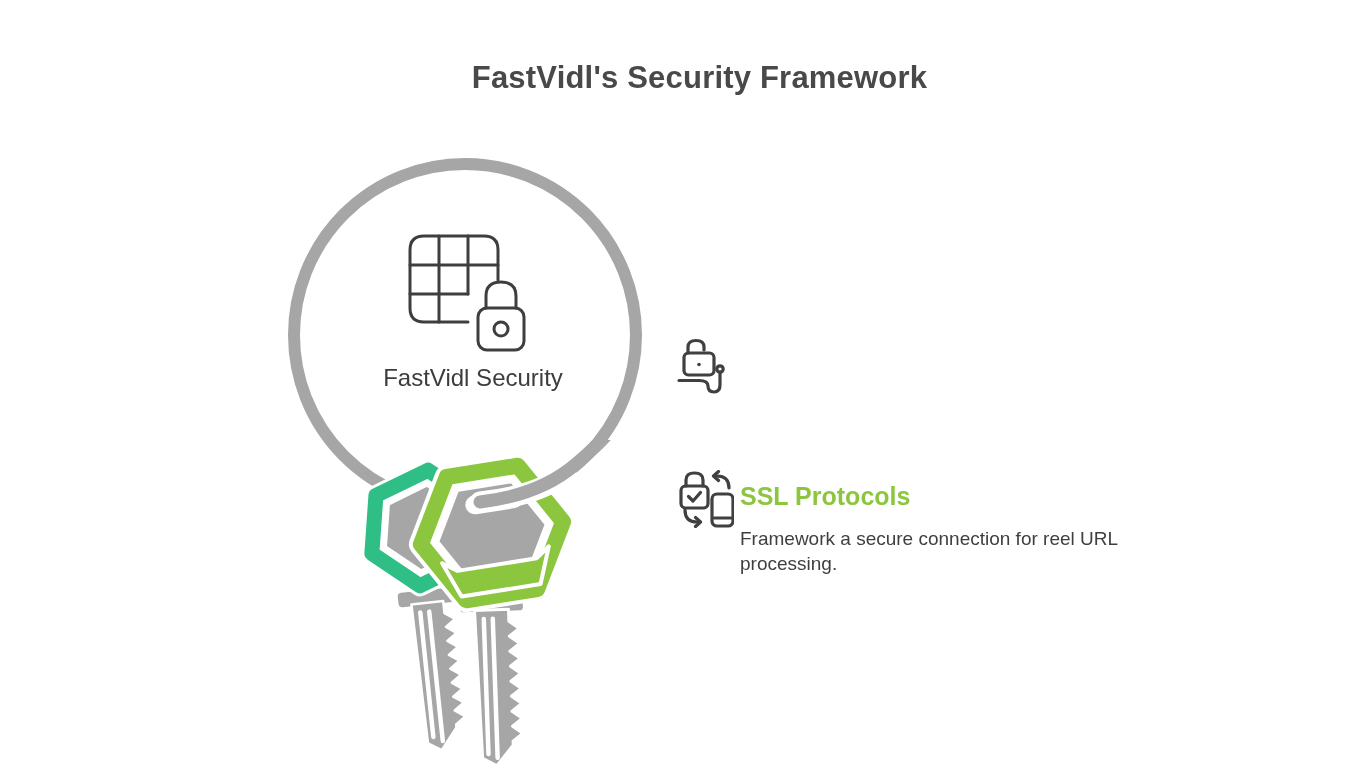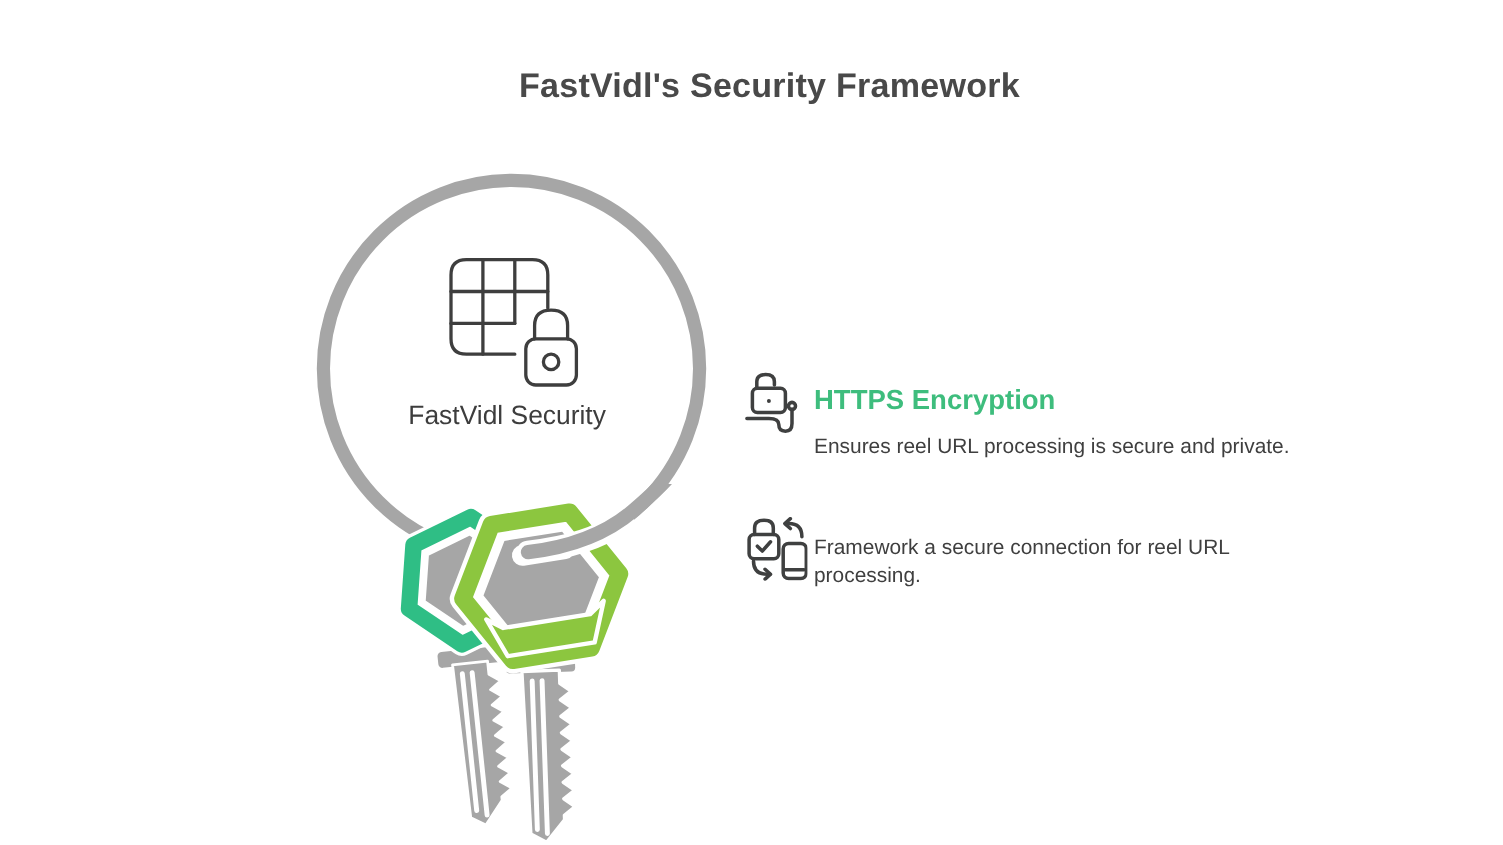--- a/index.html
+++ b/index.html
@@ -39,21 +39,21 @@
 
   .hub-icon {
     position: absolute;
     left: 398px;
     top: 224px;
     z-index: 2;
   }
 
   .hub-label {
     position: absolute;
-    left: 284px;
+    left: 296px;
     top: 364px;
     width: 354px;
     text-align: center;
     font-size: 24px;
     color: #3d3d3d;
     z-index: 2;
   }
 
   .keys-graphic {
     position: absolute;
@@ -153,38 +153,35 @@
   <div class="feature feature-1 feature--green">
     <div class="feature-icon-col">
       <svg width="56" height="58" viewBox="0 0 56 58" fill="none" stroke="#3f4040" stroke-width="3.2" stroke-linecap="round" stroke-linejoin="round">
         <path d="M16,15 V9 Q16,2.5 24,2.5 Q32,2.5 32,9 V12"></path>
         <rect x="12" y="15" width="30" height="22" rx="4.5"></rect>
         <circle cx="27" cy="26.5" r="1.8" fill="#3f4040" stroke="none"></circle>
         <path d="M7,42.5 H27 Q36,42.5 36,48 Q36,54 42,54 Q48,54 48,47 V34"></path>
         <circle cx="48" cy="31" r="3.2"></circle>
       </svg>
     </div>
-    <div class="feature-text">
-      <h2 class="feature-title">HTTPS Encryption</h2>
-      <p class="feature-desc">Ensures reel URL processing is secure and private.</p>
-    </div>
   </div>
 
   <div class="feature feature-2 feature--lime">
     <div class="feature-icon-col">
       <svg width="62" height="58" viewBox="0 0 62 58" fill="none" stroke="#3f4040" stroke-width="3.2" stroke-linecap="round" stroke-linejoin="round">
         <path d="M14,16 V10 Q14,3 22.5,3 Q31,3 31,10 V16"></path>
         <rect x="9" y="16" width="27" height="22" rx="4.5"></rect>
         <path d="M16.5,26.5 L21,31 L28.5,22.5"></path>
         <rect x="40" y="24" width="21" height="32" rx="5"></rect>
         <path d="M42,48 H59"></path>
         <path d="M57,18 Q57,6 45,6 H42"></path>
         <path d="M46.5,1.5 L41.5,6 L46.5,10.5"></path>
         <path d="M13,40 Q13,52 25,52 H28"></path>
         <path d="M23.5,47.5 L28.5,52 L23.5,56.5"></path>
       </svg>
     </div>
     <div class="feature-text">
+      <h2 class="feature-title">SSL Protocols</h2>
       <p class="feature-desc">Framework a secure connection for reel URL processing.</p>
     </div>
   </div>
 
 </div>
 
 </body></html>

